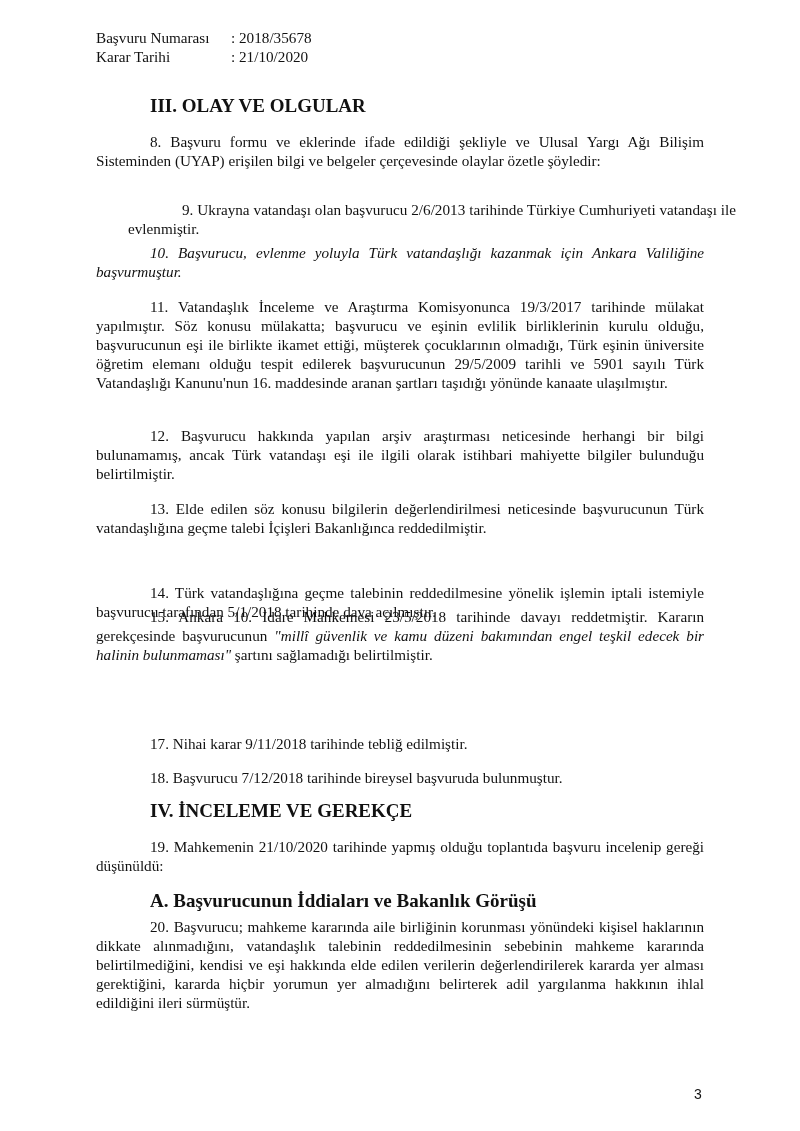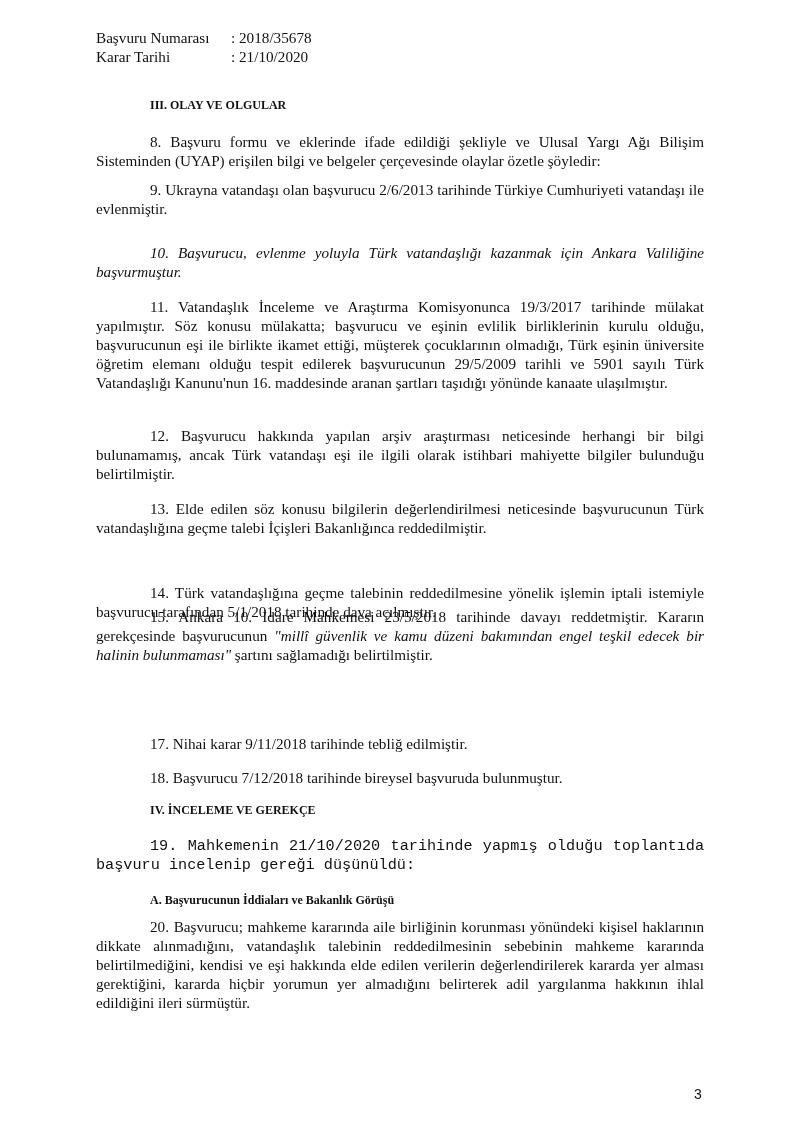--- a/index.html
+++ b/index.html
@@ -5,21 +5,21 @@
   html, body { margin: 0; padding: 0; background: #ffffff; }
   body { width: 800px; height: 1131px; position: relative; overflow: hidden; }
   .page {
     position: absolute; left: 0; top: 0; width: 712px; height: 1131px;
     font-family: "Liberation Serif", "DejaVu Serif", serif;
     color: #111; font-size: 15.2px; line-height: 19px;
   }
   .meta { position: absolute; left: 96px; top: 28px; }
   .meta-row { display: flex; }
   .meta-label { width: 135px; }
-  .heading { position: absolute; left: 150px; font-weight: bold; font-size: 12px; }
+  .heading { position: absolute; left: 150px; font-weight: bold; font-size: 19px; }
   .para {
     position: absolute; left: 96px; width: 608px;
     text-align: justify; text-indent: 54px;
   }
   .para i { font-style: italic; }
   .page-number {
     position: absolute; left: 694px; top: 1085px;
     font-family: "Liberation Sans", "DejaVu Sans", sans-serif; font-size: 14px;
   }
 </style>
@@ -35,36 +35,36 @@
     </div>
     <div class="meta-row">
       <span class="meta-label">Karar Tarihi</span>
       <span>: 21/10/2020</span>
     </div>
   </div>
 
   <div class="heading" style="top:96px;">III.  OLAY VE OLGULAR</div>
 
   <div class="para" style="top:132px;">8.   Başvuru formu ve eklerinde ifade edildiği şekliyle ve Ulusal Yargı Ağı Bilişim Sisteminden (UYAP) erişilen bilgi ve belgeler çerçevesinde olaylar özetle şöyledir:</div>
-  <div class="para" style="top:180px;">9.  Ukrayna vatandaşı olan başvurucu 2/6/2013 tarihinde Türkiye Cumhuriyeti vatandaşı ile evlenmiştir.</div>
+  <div class="para" style="top:200px;margin-left:32px;">9.  Ukrayna vatandaşı olan başvurucu 2/6/2013 tarihinde Türkiye Cumhuriyeti vatandaşı ile evlenmiştir.</div>
   <div class="para" style="top:243px;font-style:italic;">10.  Başvurucu, evlenme yoluyla Türk vatandaşlığı kazanmak için Ankara Valiliğine başvurmuştur.</div>
   <div class="para" style="top:297px;">11.  Vatandaşlık İnceleme ve Araştırma Komisyonunca 19/3/2017 tarihinde mülakat yapılmıştır. Söz konusu mülakatta; başvurucu ve eşinin evlilik birliklerinin kurulu olduğu, başvurucunun eşi ile birlikte ikamet ettiği, müşterek çocuklarının olmadığı, Türk eşinin üniversite öğretim elemanı olduğu tespit edilerek başvurucunun 29/5/2009 tarihli ve 5901 sayılı Türk Vatandaşlığı Kanunu'nun 16. maddesinde aranan şartları taşıdığı yönünde kanaate ulaşılmıştır.</div>
   <div class="para" style="top:426px;">12. Başvurucu hakkında yapılan arşiv araştırması neticesinde herhangi bir bilgi bulunamamış, ancak Türk vatandaşı eşi ile ilgili olarak istihbari mahiyette bilgiler bulunduğu belirtilmiştir.</div>
   <div class="para" style="top:499px;">13. Elde edilen söz konusu bilgilerin değerlendirilmesi neticesinde başvurucunun Türk vatandaşlığına geçme talebi İçişleri Bakanlığınca reddedilmiştir.</div>
   <div class="para" style="top:553px;margin-top:30px;">14. Türk vatandaşlığına geçme talebinin reddedilmesine yönelik işlemin iptali istemiyle başvurucu tarafından 5/1/2018 tarihinde dava açılmıştır.</div>
 
   <div class="para" style="top:607px;">
     <span>15.  Ankara 10. İdare Mahkemesi 23/5/2018 tarihinde davayı reddetmiştir. Kararın gerekçesinde başvurucunun </span><i>"millî güvenlik ve kamu düzeni bakımından engel teşkil edecek bir halinin bulunmaması"</i><span> şartını sağlamadığı belirtilmiştir.</span>
   </div>
 
   <div class="para" style="top:734px;">17.  Nihai karar 9/11/2018 tarihinde tebliğ edilmiştir.</div>
   <div class="para" style="top:768px;">18.  Başvurucu 7/12/2018 tarihinde bireysel başvuruda bulunmuştur.</div>
 
   <div class="heading" style="top:801px;">IV.  İNCELEME VE GEREKÇE</div>
 
-  <div class="para" style="top:837px;font-family:Liberation Mono, monospace;">19.  Mahkemenin 21/10/2020 tarihinde yapmış olduğu toplantıda başvuru incelenip gereği düşünüldü:</div>
+  <div class="para" style="top:837px;">19.  Mahkemenin 21/10/2020 tarihinde yapmış olduğu toplantıda başvuru incelenip gereği düşünüldü:</div>
 
   <div class="heading" style="top:891px;">A.   Başvurucunun İddiaları ve Bakanlık Görüşü</div>
 
   <div class="para" style="top:917px;">20. Başvurucu; mahkeme kararında aile birliğinin korunması yönündeki kişisel haklarının dikkate alınmadığını, vatandaşlık talebinin reddedilmesinin sebebinin mahkeme kararında belirtilmediğini, kendisi ve eşi hakkında elde edilen verilerin değerlendirilerek kararda yer alması gerektiğini, kararda hiçbir yorumun yer almadığını belirterek adil yargılanma hakkının ihlal edildiğini ileri sürmüştür.</div>
 
   <div class="page-number">3</div>
 </div>
 
 </body></html>

